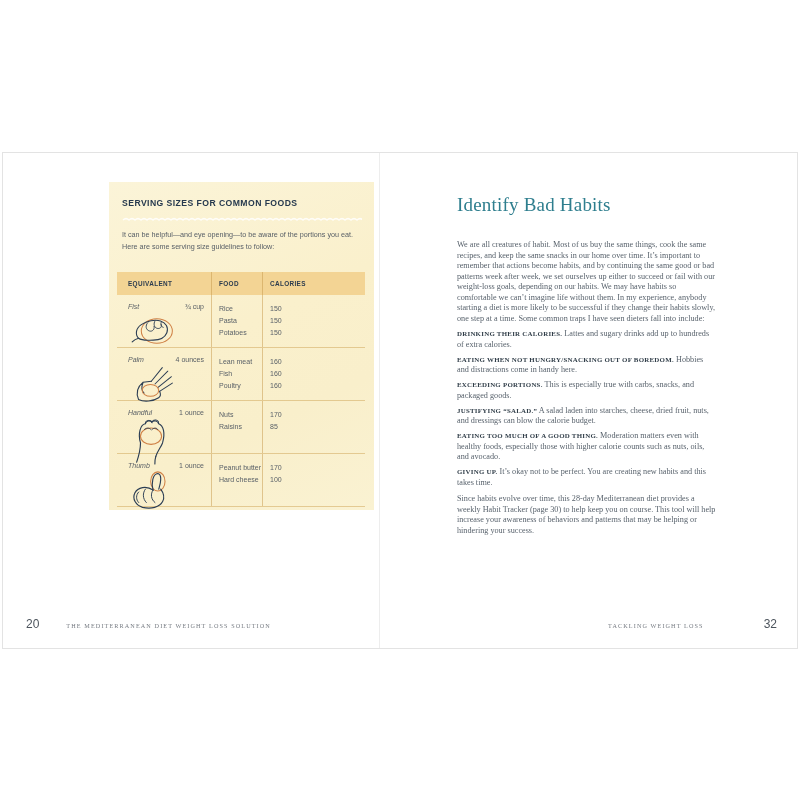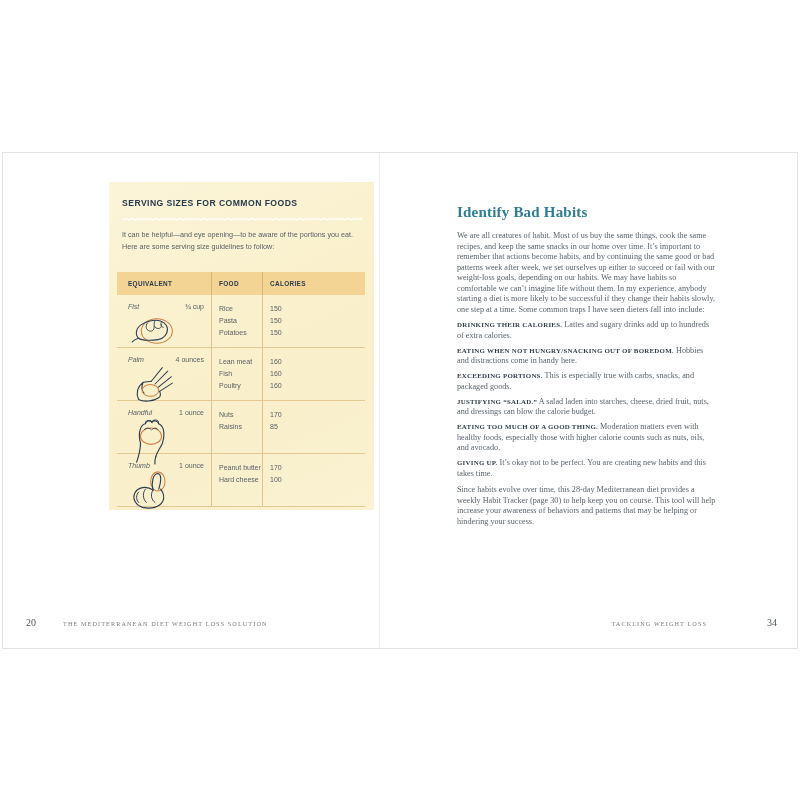--- a/index.html
+++ b/index.html
@@ -29,31 +29,31 @@
   .trow{display:flex;height:52px;border-bottom:1px solid rgba(210,170,95,.55);}
   .pre{white-space:pre-line;line-height:12px;padding:8px 0 0 7px;}
   .equiv-top{display:flex;justify-content:space-between;padding:8px 7px 0 11px;}
   .equiv-name{font-style:italic;color:#5a6066;}
   .measure{color:#5a6066;}
   .icon-wrap{margin:0 0 0 12px;line-height:0;}
 
   .footer{position:absolute;top:464px;display:flex;align-items:baseline;}
   .footer-left{left:23px;}
   .footer-right{right:21px;}
-  .pagenum{font-family:Liberation Serif, serif;font-size:10px;color:#4c545c;}
+  .pagenum{font-family:Liberation Sans, sans-serif;font-size:12px;color:#4c545c;}
   .running{font-family:"Liberation Serif",serif;font-size:6.2px;letter-spacing:1.1px;color:#777c83;}
   .footer-left .running{margin-left:27px;}
   .footer-right .running{margin-right:60px;}
 
   
-  .heading{position:absolute;left:77px;top:51px;margin:0;font-family:"Liberation Serif",serif;
-        font-size:15px;font-weight:bold;color:#2e7e8e;letter-spacing:.2px;}
+  .heading{position:absolute;left:77px;top:41px;margin:0;font-family:"Liberation Serif",serif;
+        font-size:19px;font-weight:normal;color:#2e7e8e;letter-spacing:.2px;}
   .rp-body{position:absolute;left:77px;top:71px;width:259px;font-family:"Liberation Serif",serif;
         font-size:8.2px;line-height:10.5px;color:#59636d;}
-  .para{margin:7px 0 5px 0;}
+  .para{margin:16px 0 5px 0;}
   .habit{margin:0 0 4.5px 0;}
   .lead{font-weight:bold;font-size:6.9px;letter-spacing:.25px;color:#323f4a;}
   .closing{margin-top:6px;}
 </style>
 </head>
 <body>
 
 <div class="canvas">
   <div class="spread">
 
@@ -167,18 +167,18 @@
             <p class="habit"><span class="lead">EATING WHEN NOT HUNGRY/SNACKING OUT OF BOREDOM.</span> <span class="htext">Hobbies and distractions come in handy here.</span></p>
             <p class="habit"><span class="lead">EXCEEDING PORTIONS.</span> <span class="htext">This is especially true with carbs, snacks, and packaged goods.</span></p>
             <p class="habit"><span class="lead">JUSTIFYING “SALAD.”</span> <span class="htext">A salad laden into starches, cheese, dried fruit, nuts, and dressings can blow the calorie budget.</span></p>
             <p class="habit"><span class="lead">EATING TOO MUCH OF A GOOD THING.</span> <span class="htext">Moderation matters even with healthy foods, especially those with higher calorie counts such as nuts, oils, and avocado.</span></p>
             <p class="habit"><span class="lead">GIVING UP.</span> <span class="htext">It’s okay not to be perfect. You are creating new habits and this takes time.</span></p>
           </div>
         <p class="para closing">Since habits evolve over time, this 28-day Mediterranean diet provides a weekly Habit Tracker (page 30) to help keep you on course. This tool will help increase your awareness of behaviors and patterns that may be helping or hindering your success.</p>
       </div>
       <footer class="footer footer-right">
         <span class="running">TACKLING WEIGHT LOSS</span>
-        <span class="pagenum">34</span>
+        <span class="pagenum">32</span>
       </footer>
     </section>
 
   </div>
 </div>
 
 </body></html>

